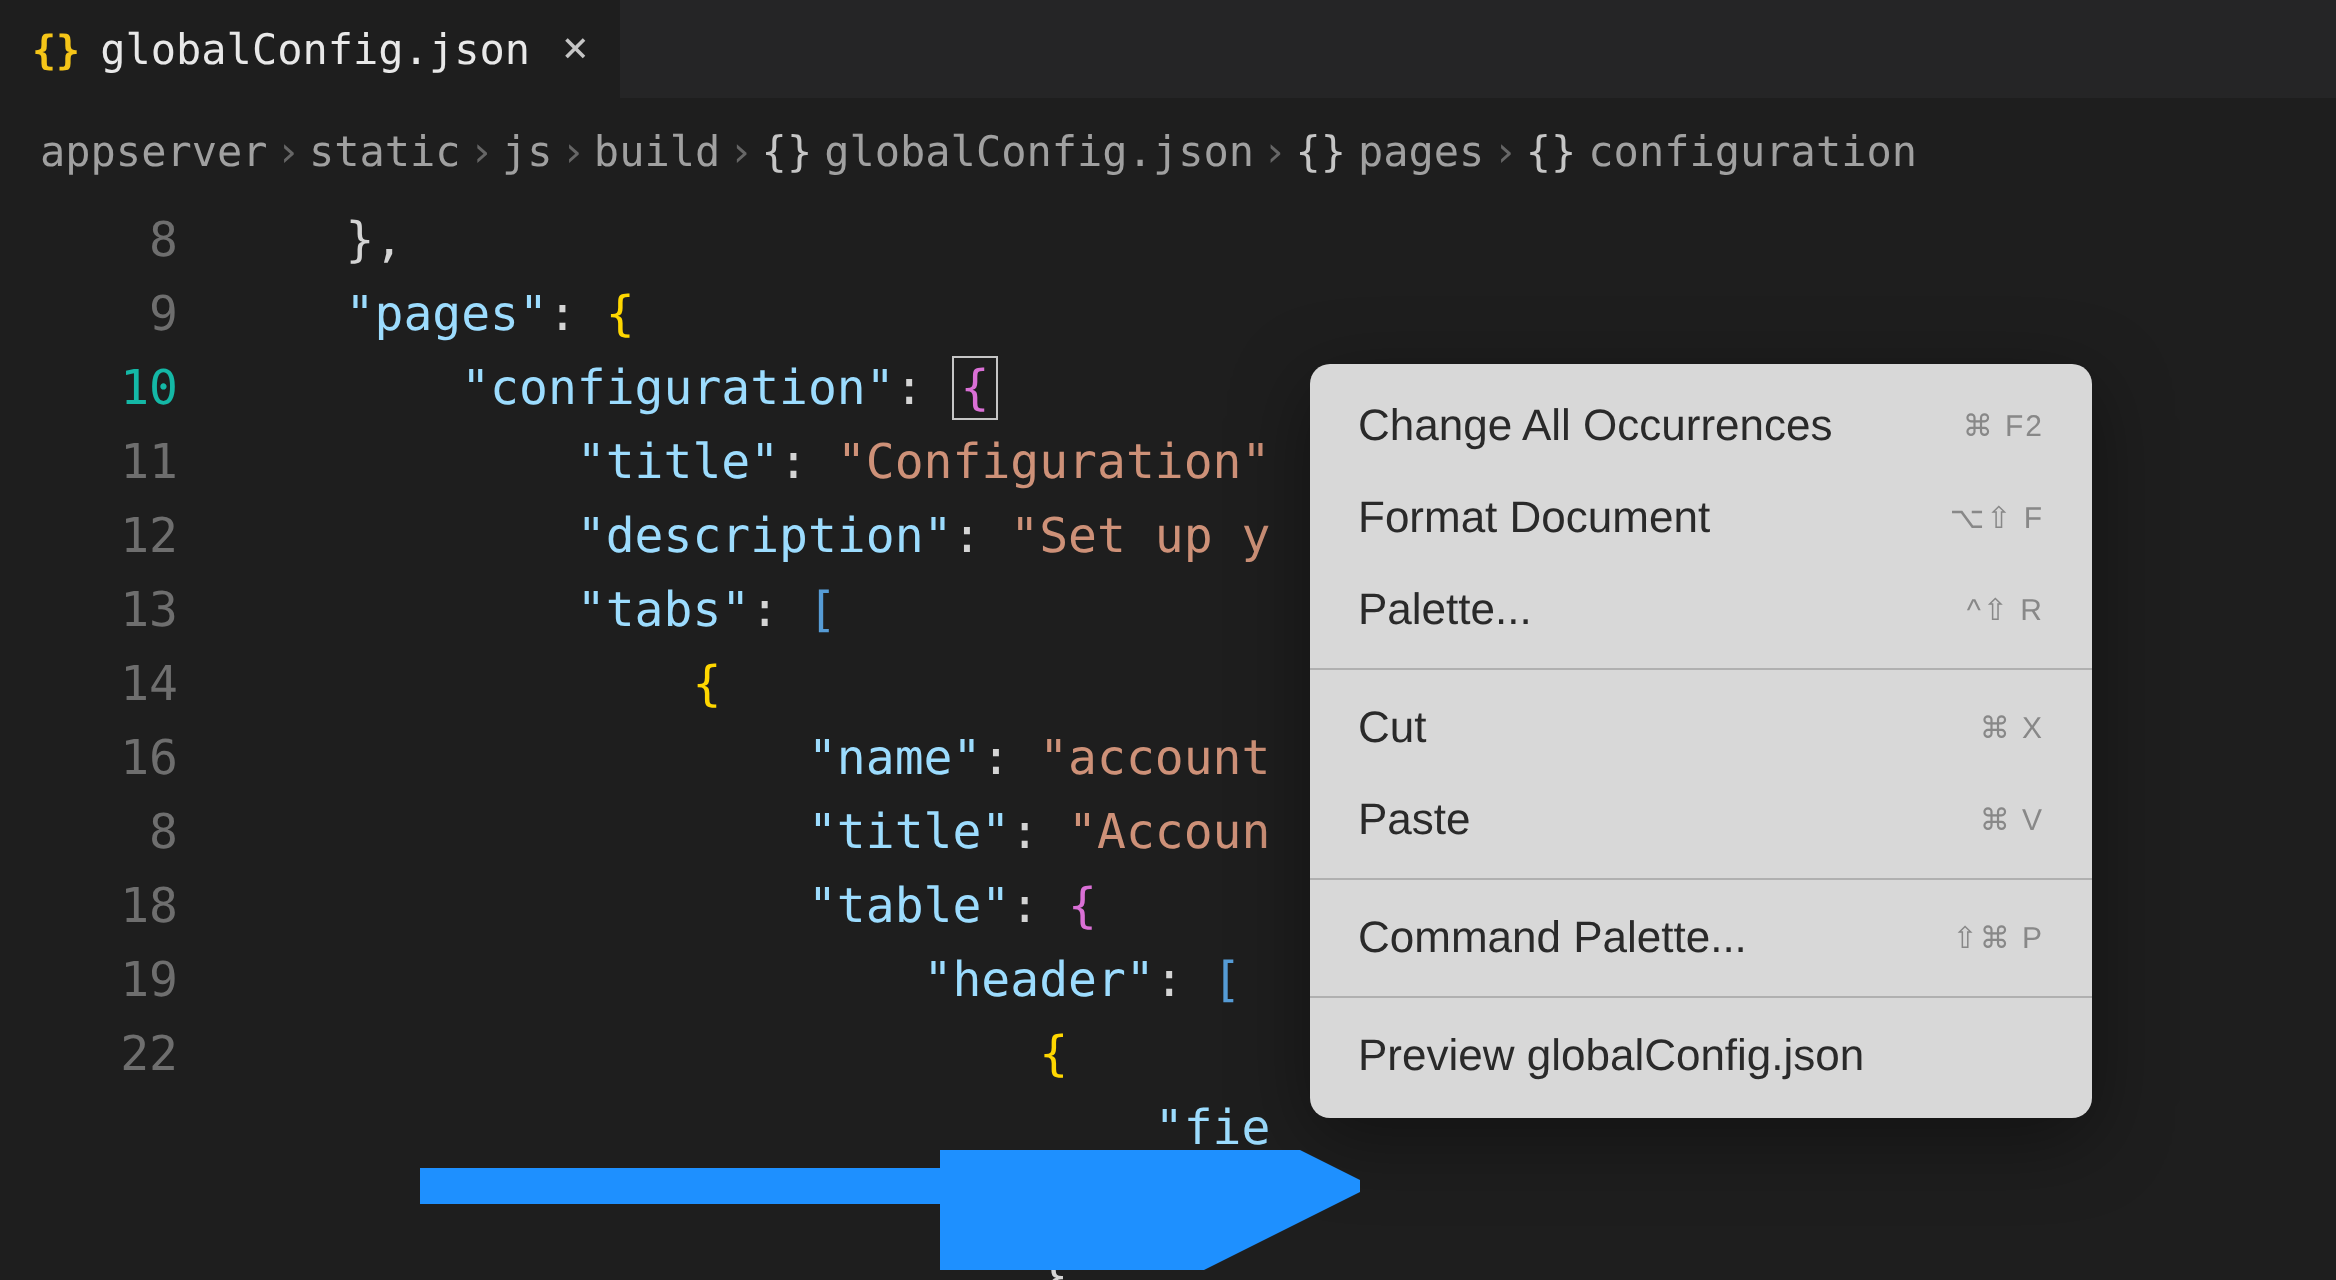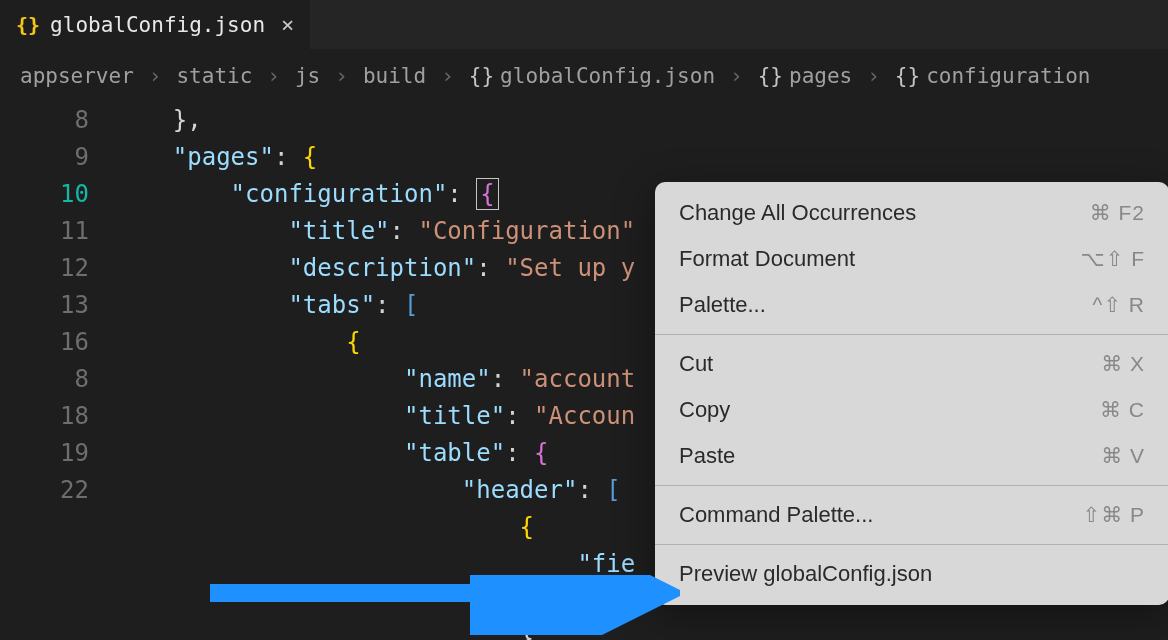--- a/index.html
+++ b/index.html
@@ -49,21 +49,21 @@
       cursor: pointer;
     }
     
     
     .breadcrumb {
       display: flex;
       align-items: center;
       padding: 14px 20px;
       font-size: 21px;
       color: #a0a0a0;
-      gap: 15px;
+      gap: 4px;
       background: #1e1e1e;
     }
     .breadcrumb-sep {
       color: #666;
     }
     .breadcrumb-item {
       display: flex;
       align-items: center;
       gap: 6px;
     }
@@ -110,39 +110,39 @@
     .cursor-box {
       border: 1px solid #c5c5c5;
       padding: 1px 3px;
     }
     
     
     .context-menu {
       position: absolute;
       left: 655px;
       top: 182px;
-      width: 514px;
+      width: 391px;
       background: #d8d8d8;
       border-radius: 10px;
       box-shadow: 0 10px 40px rgba(0,0,0,0.4);
       padding: 8px 0;
       font-family: -apple-system, BlinkMacSystemFont, 'Segoe UI', sans-serif;
     }
     .menu-item {
       display: flex;
       justify-content: space-between;
       align-items: center;
       padding: 10px 24px;
       font-size: 22px;
       color: #2a2a2a;
       cursor: pointer;
     }
     .menu-shortcut {
       color: #888;
-      font-size: 21px;
+      font-size: 15px;
       letter-spacing: 1px;
     }
     .menu-sep {
       height: 1px;
       background: #b0b0b0;
       margin: 6px 0;
     }
     
     
     .arrow {
@@ -189,20 +189,21 @@
 </div>
 
 <div class="editor">
   <div class="gutter">
     <div>8</div>
     <div>9</div>
     <div class="current">10</div>
     <div>11</div>
     <div>12</div>
     <div>13</div>
+    <div>14</div>
     <div>16</div>
     <div>8</div>
     <div>18</div>
     <div>19</div>
     <div>22</div>
   </div>
   <div class="code">
     <div class="code-line">    <span class="punct">},</span></div>
     <div class="code-line">    <span class="key">"pages"</span><span class="punct">: </span><span class="brace">{</span></div>
     <div class="code-line">        <span class="key">"configuration"</span><span class="punct">: </span><span class="cursor-box brace2">{</span></div>
@@ -233,24 +234,20 @@
   <div class="menu-item">
     <span>Palette...</span>
     <span class="menu-shortcut">^⇧ R</span>
   </div>
   <div class="menu-sep"></div>
   <div class="menu-item">
     <span>Cut</span>
     <span class="menu-shortcut">⌘ X</span>
   </div>
   <div class="menu-item">
-    <span>Copy</span>
-    <span class="menu-shortcut">⌘ C</span>
-  </div>
-  <div class="menu-item">
     <span>Paste</span>
     <span class="menu-shortcut">⌘ V</span>
   </div>
   <div class="menu-sep"></div>
   <div class="menu-item">
     <span>Command Palette...</span>
     <span class="menu-shortcut">⇧⌘ P</span>
   </div>
   <div class="menu-sep"></div>
   <div class="menu-item">

